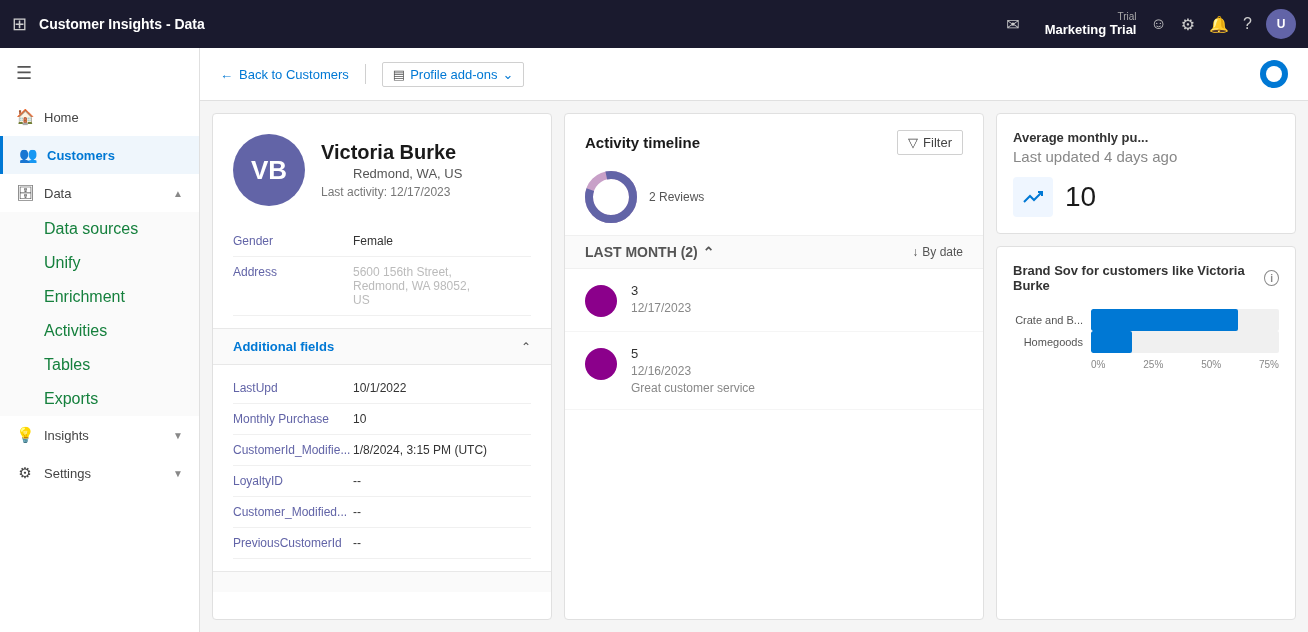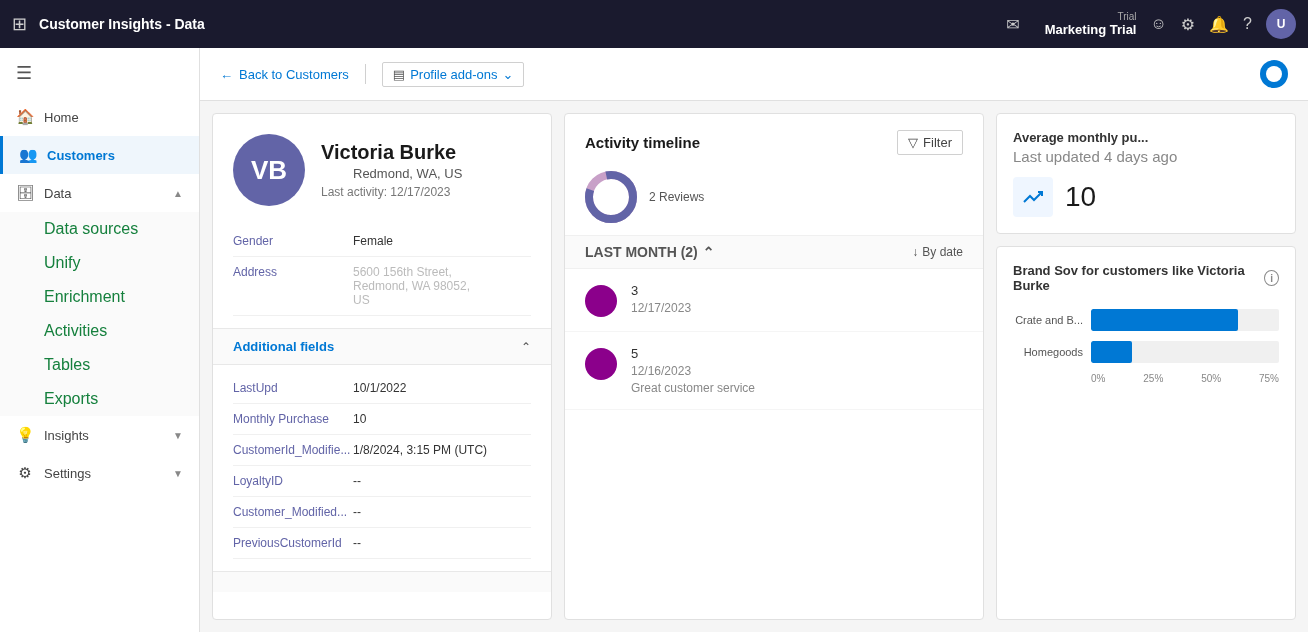--- a/index.html
+++ b/index.html
@@ -198,21 +198,21 @@
     .brand-card {
       background: #fff;
       border: 1px solid #e0e0e0;
       border-radius: 4px;
       padding: 16px;
       flex: 1;
     }
     .brand-title { font-size: 13px; font-weight: 600; color: #333; display: flex; align-items: center; justify-content: space-between; }
     .info-icon { width: 16px; height: 16px; border-radius: 50%; border: 1px solid #888; display: flex; align-items: center; justify-content: center; font-size: 10px; color: #888; }
     .chart-area { margin-top: 16px; }
-    .chart-row { display: flex; align-items: center; gap: 8px; margin-bottom: 10px; }
+    .chart-row { display: flex; align-items: center; gap: 8px; }
     .chart-label { font-size: 11px; color: #555; width: 70px; text-align: right; flex-shrink: 0; }
     .chart-bar-bg { flex: 1; height: 22px; background: #f0f0f0; border-radius: 2px; overflow: hidden; }
     .chart-bar { height: 100%; background: #0078d4; border-radius: 2px; }
     .chart-axis { display: flex; justify-content: space-between; margin-top: 6px; padding-left: 78px; }
     .chart-axis-label { font-size: 10px; color: #888; }
   </style>
 </head>
 <body>
 
 <div class="topnav">

